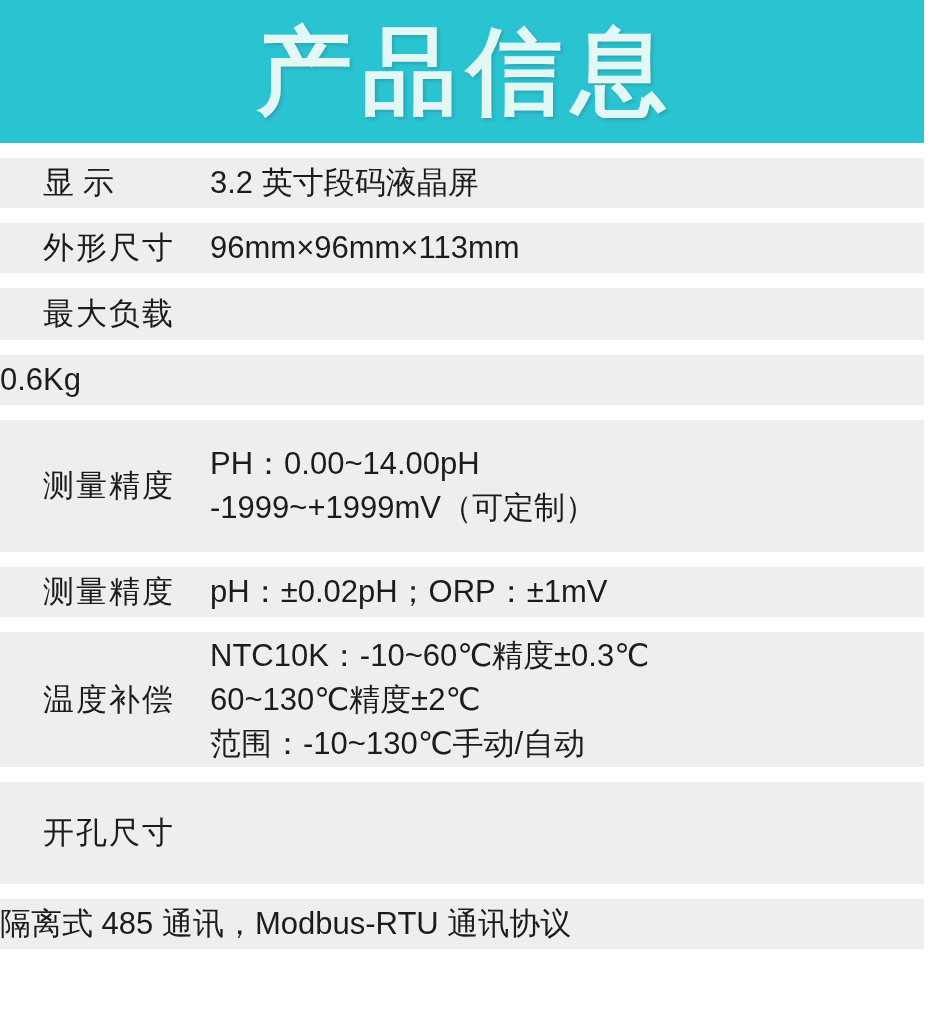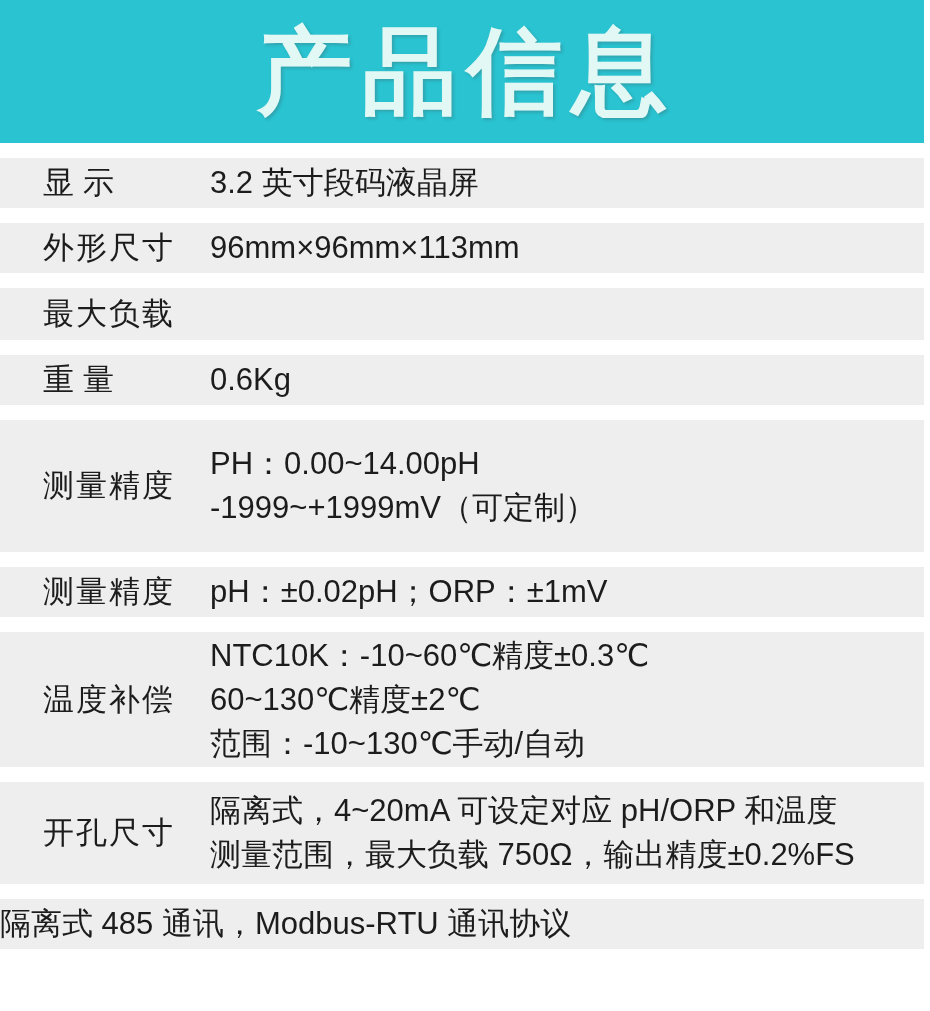--- a/index.html
+++ b/index.html
@@ -84,21 +84,20 @@
     <div class="spec-value">
       <div class="value-line">96mm×96mm×113mm</div>
     </div>
   </div>
 
   <div class="spec-row lines-1 tall">
     <div class="spec-label">最大负载</div>
   </div>
 
   <div class="spec-row lines-1">
-    <div class="spec-label spaced">重量</div>
     <div class="spec-value">
       <div class="value-line">0.6Kg</div>
     </div>
   </div>
 
   <div class="spec-row lines-3">
     <div class="spec-label">测量精度</div>
     <div class="spec-value">
       <div class="value-line">PH：0.00~14.00pH</div>
       <div class="value-line">-1999~+1999mV（可定制）</div>
@@ -116,24 +115,20 @@
     <div class="spec-label">温度补偿</div>
     <div class="spec-value">
       <div class="value-line">NTC10K：-10~60℃精度±0.3℃</div>
       <div class="value-line">60~130℃精度±2℃</div>
       <div class="value-line">范围：-10~130℃手动/自动</div>
     </div>
   </div>
 
   <div class="spec-row lines-2">
     <div class="spec-label">开孔尺寸</div>
-    <div class="spec-value">
-      <div class="value-line">隔离式，4~20mA 可设定对应 pH/ORP 和温度</div>
-      <div class="value-line">测量范围，最大负载 750Ω，输出精度±0.2%FS</div>
-    </div>
   </div>
 
 
   <div class="spec-row lines-1 last">
     <div class="spec-value">
       <div class="value-line">隔离式 485 通讯，Modbus-RTU 通讯协议</div>
     </div>
   </div>
 
 </div>

